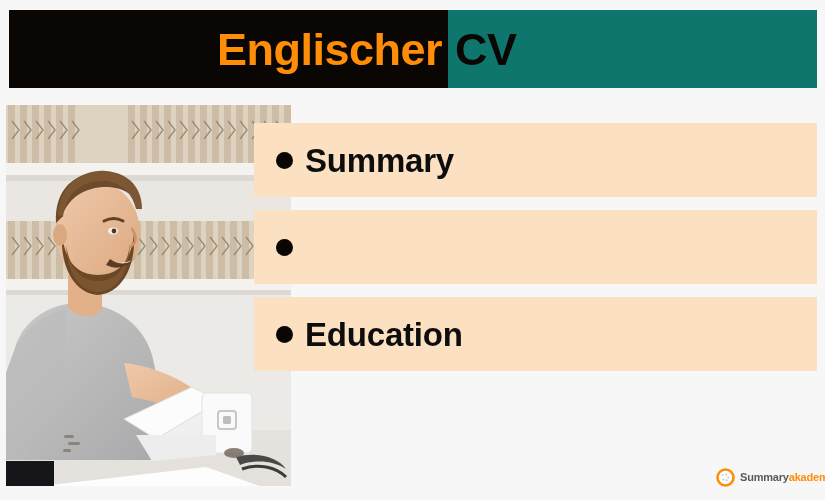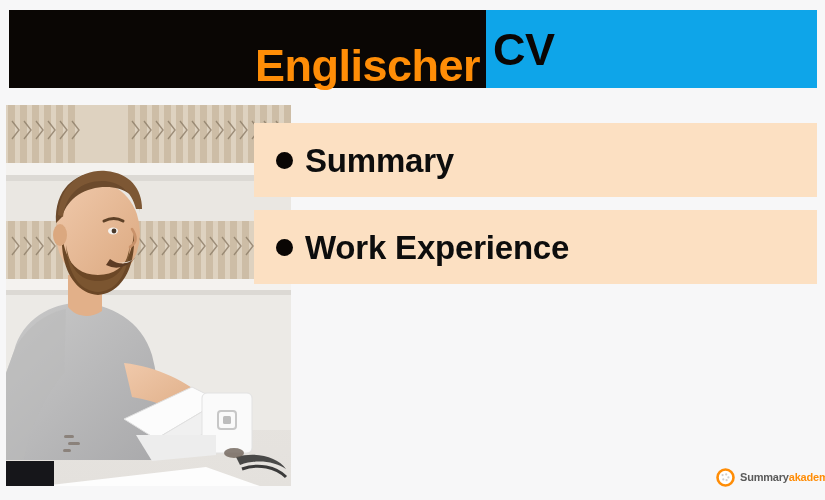--- a/index.html
+++ b/index.html
@@ -27,27 +27,26 @@
     top: 10px;
     width: 808px;
     height: 78px;
     display: flex;
     align-items: stretch;
   }
   .header-left {
     width: 439px;
     background: #0a0604;
     display: flex;
-    align-items: flex-end;
+    align-items: center;
     justify-content: flex-end;
-    padding-left: 38px;
   }
   .header-right {
     flex: 1;
-    background: #0ea5e9;
+    background: #0f766e;
     display: flex;
     align-items: center;
     justify-content: flex-start;
     text-align: right;
   }
   .title-word-a {
     color: #ff8d07;
     font-size: 45px;
     font-weight: bold;
     letter-spacing: -0.5px;
@@ -338,23 +337,26 @@
 
   <div class="list">
 
     <div class="list-item">
       <span class="bullet"></span>
       <span class="item-label">Summary</span>
     </div>
 
     <div class="list-item">
       <span class="bullet"></span>
-      <span class="item-label">Work Experience</span>
-    </div>
-
+    </div>
+
+    <div class="list-item">
+      <span class="bullet"></span>
+      <span class="item-label">Education</span>
+    </div>
 
 
   </div>
 
   <div class="logo">
     <span class="logo-mark">
       <svg width="19" height="19" viewBox="0 0 19 19" xmlns="http://www.w3.org/2000/svg">
         <circle cx="9.5" cy="9.5" r="8" fill="#ffffff" stroke="#ff8d07" stroke-width="2.6"></circle>
         <g fill="#cfcfcf">
           <circle cx="6.6" cy="7.1" r="1.1"></circle>

